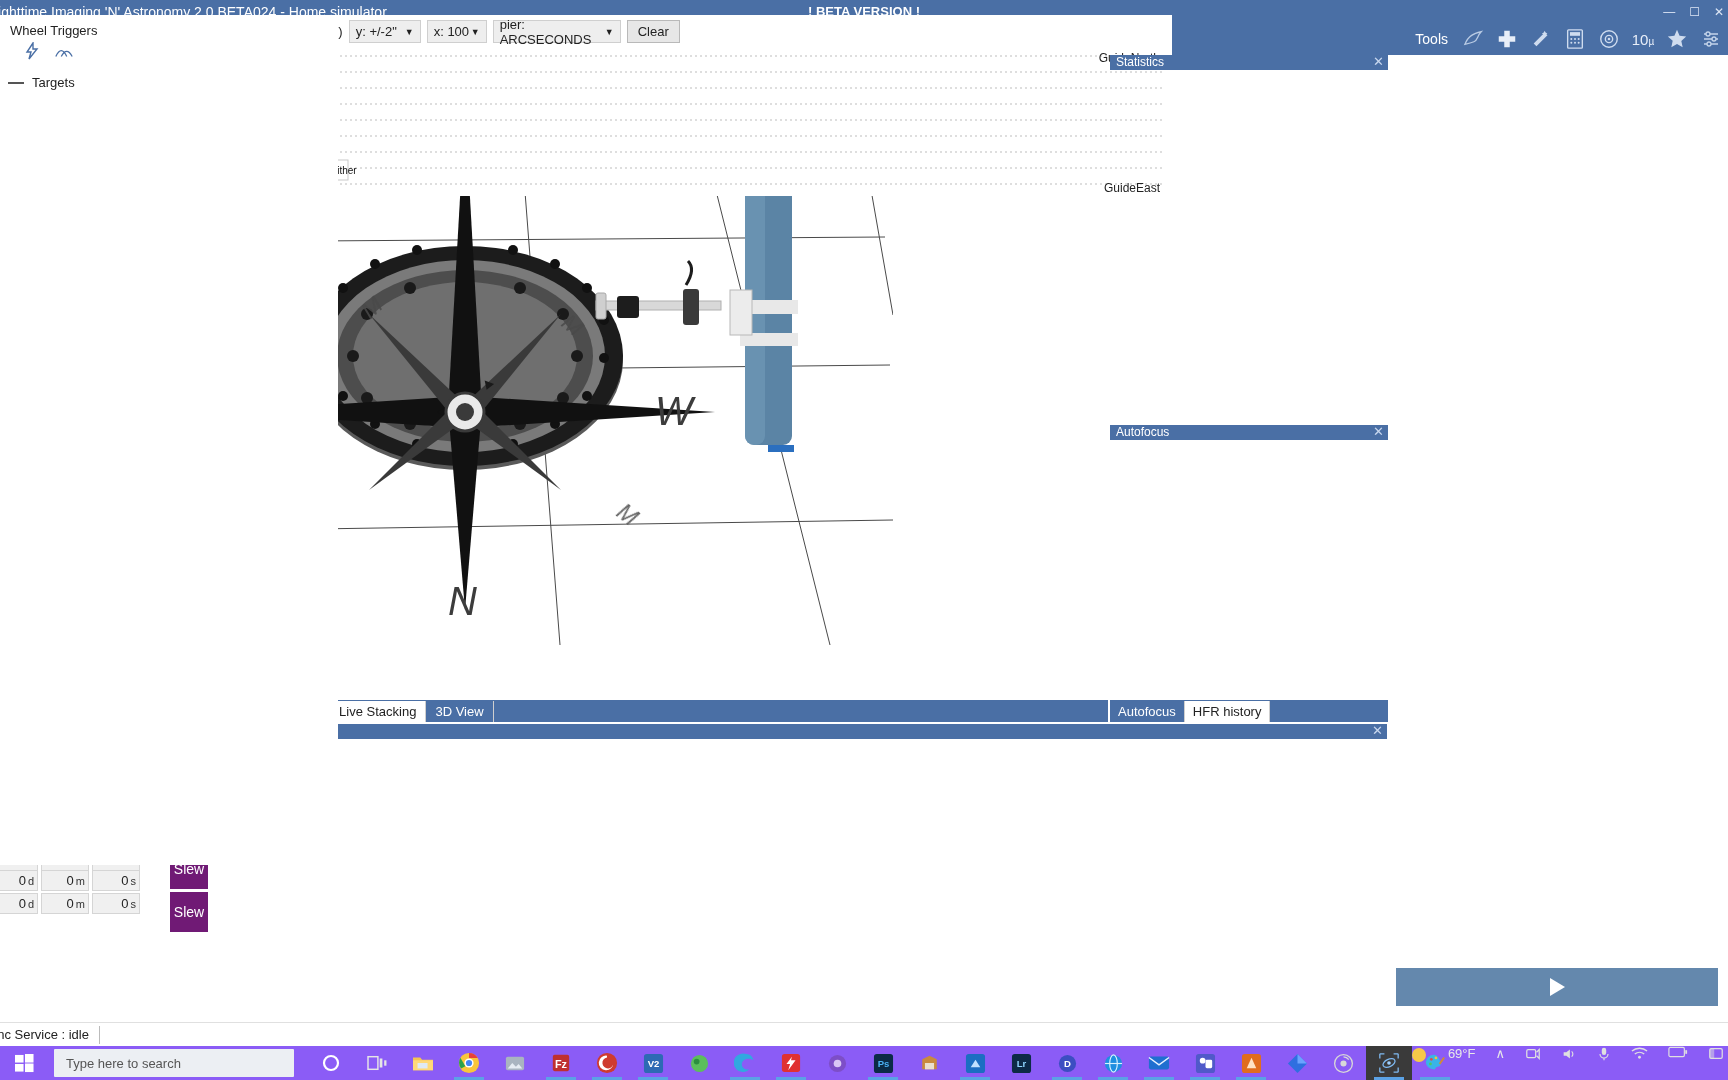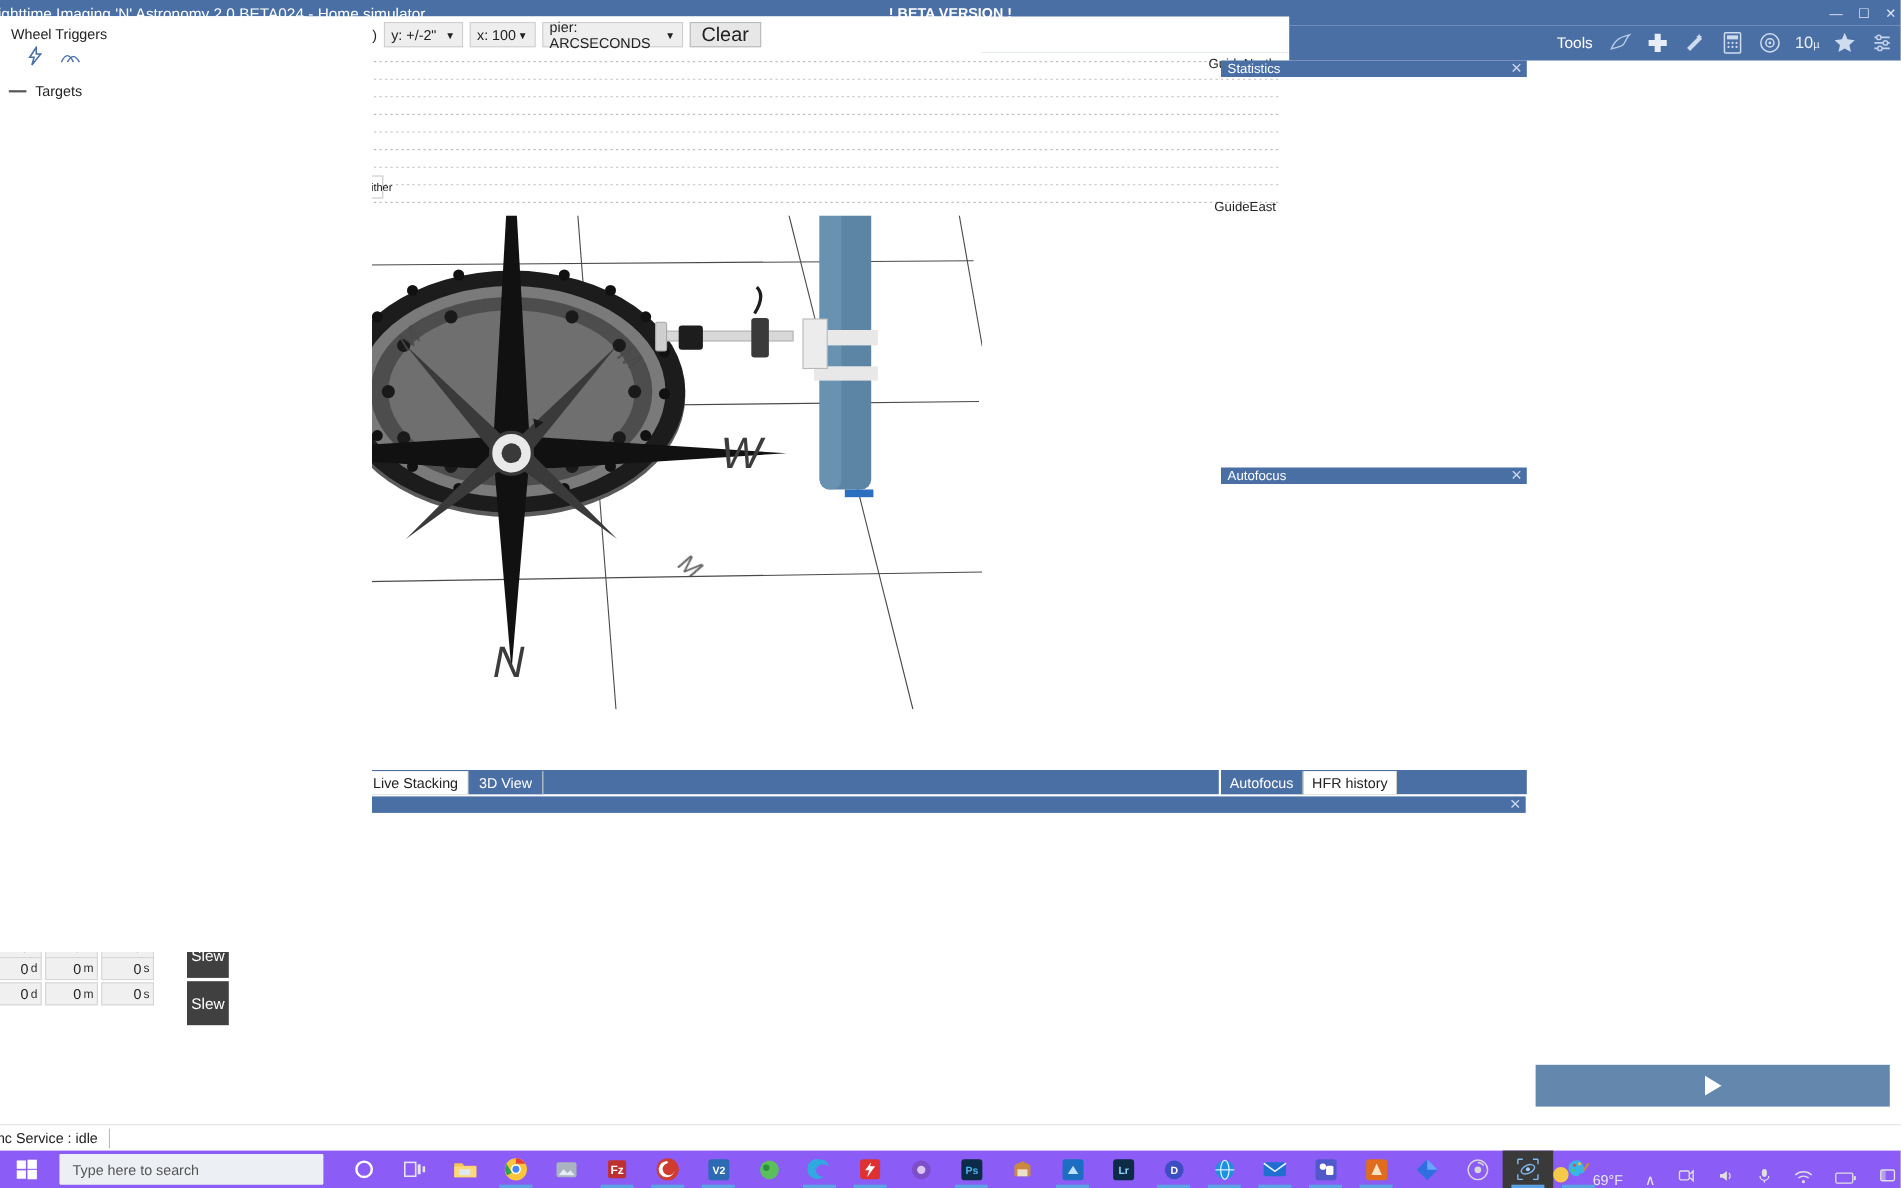--- a/index.html
+++ b/index.html
@@ -108,21 +108,21 @@
     border-right: 1px solid #cfcfcf;
   }
   .tabstrip .tab.active { background: #4a6fa5; color: #ffffff; }
 
   .kv { display: flex; height: 19px; align-items: center; font-size: 13px; }
   .kv .k { color: #222; white-space: nowrap; }
   .kv .v { color: #333; position: absolute; left: 100px; white-space: nowrap; }
   .kv-wrap { position: relative; }
 
   .sq-btn {
-    background: #404040; color: #ffffff; font-size: 14px;
+    background: #701a75; color: #ffffff; font-size: 14px;
     display: flex; align-items: center; justify-content: center;
     position: absolute;
     text-align: center;
   }
   .spin {
     background: #f0f0f0; border: 1px solid #d5d5d5; height: 21px;
     display: flex; align-items: center; justify-content: flex-end;
     padding: 0 3px; font-size: 13px; color: #222; position: absolute;
   }
   .spin .u { color: #333; font-size: 11px; margin-left: 2px; }
@@ -147,21 +147,21 @@
   
   #guider { position: absolute; top: 724px; left: 215px; width: 1172px; height: 196px; }
   #guiderCtl {
     position: absolute; top: 15px; left: 0; width: 1172px; height: 33px;
     background: #ffffff; display: flex; align-items: center; gap: 6px; padding-left: 8px;
   }
   #guiderCtl .state { font-size: 13px; color: #222; white-space: nowrap; }
   #guiderCtl .combo { height: 23px; }
   .btn {
     background: #e7e7e7; border: 1px solid #b9b9b9; height: 23px;
-    padding: 0 10px; font-size: 18px; color: #222;
+    padding: 0 10px; font-size: 13px; color: #222;
     display: flex; align-items: center;
   }
   #guiderChart {
     position: absolute; top: 48px; left: 0; width: 1172px; height: 148px;
     background: #ffffff;
   }
 
   
   #stats { position: absolute; top: 55px; left: 1110px; width: 278px; height: 368px; }
   #statsBody { position: absolute; top: 15px; left: 0; width: 278px; height: 353px; background:#fff; }
@@ -213,21 +213,21 @@
   }
   .tb-app {
     width: 46px; height: 34px; display: flex; align-items: center; justify-content: center;
     position: relative;
   }
   .tb-app .open-bar {
     position: absolute; bottom: 0; left: 8px; width: 30px; height: 3px; background: #5ba2e5;
   }
   #tray {
     position: absolute; right: 4px; top: 0; height: 34px;
-    display: flex; align-items: flex-end; color: #e8e8e8; font-size: 12px; gap: 20px;
+    display: flex; align-items: flex-start; color: #e8e8e8; font-size: 12px; gap: 20px;
   }
 
   .vscroll {
     position: absolute; width: 10px; background: #f0f0f0; border-left: 1px solid #dcdcdc;
   }
   .vscroll .thumb { position: absolute; left: 1px; width: 8px; background: #c6c6c6; }
 
   .mouse-cursor {
     position: absolute; width: 0; height: 0; z-index: 50;
     border-left: 8px solid #1a1a1a; border-top: 5px solid transparent;

